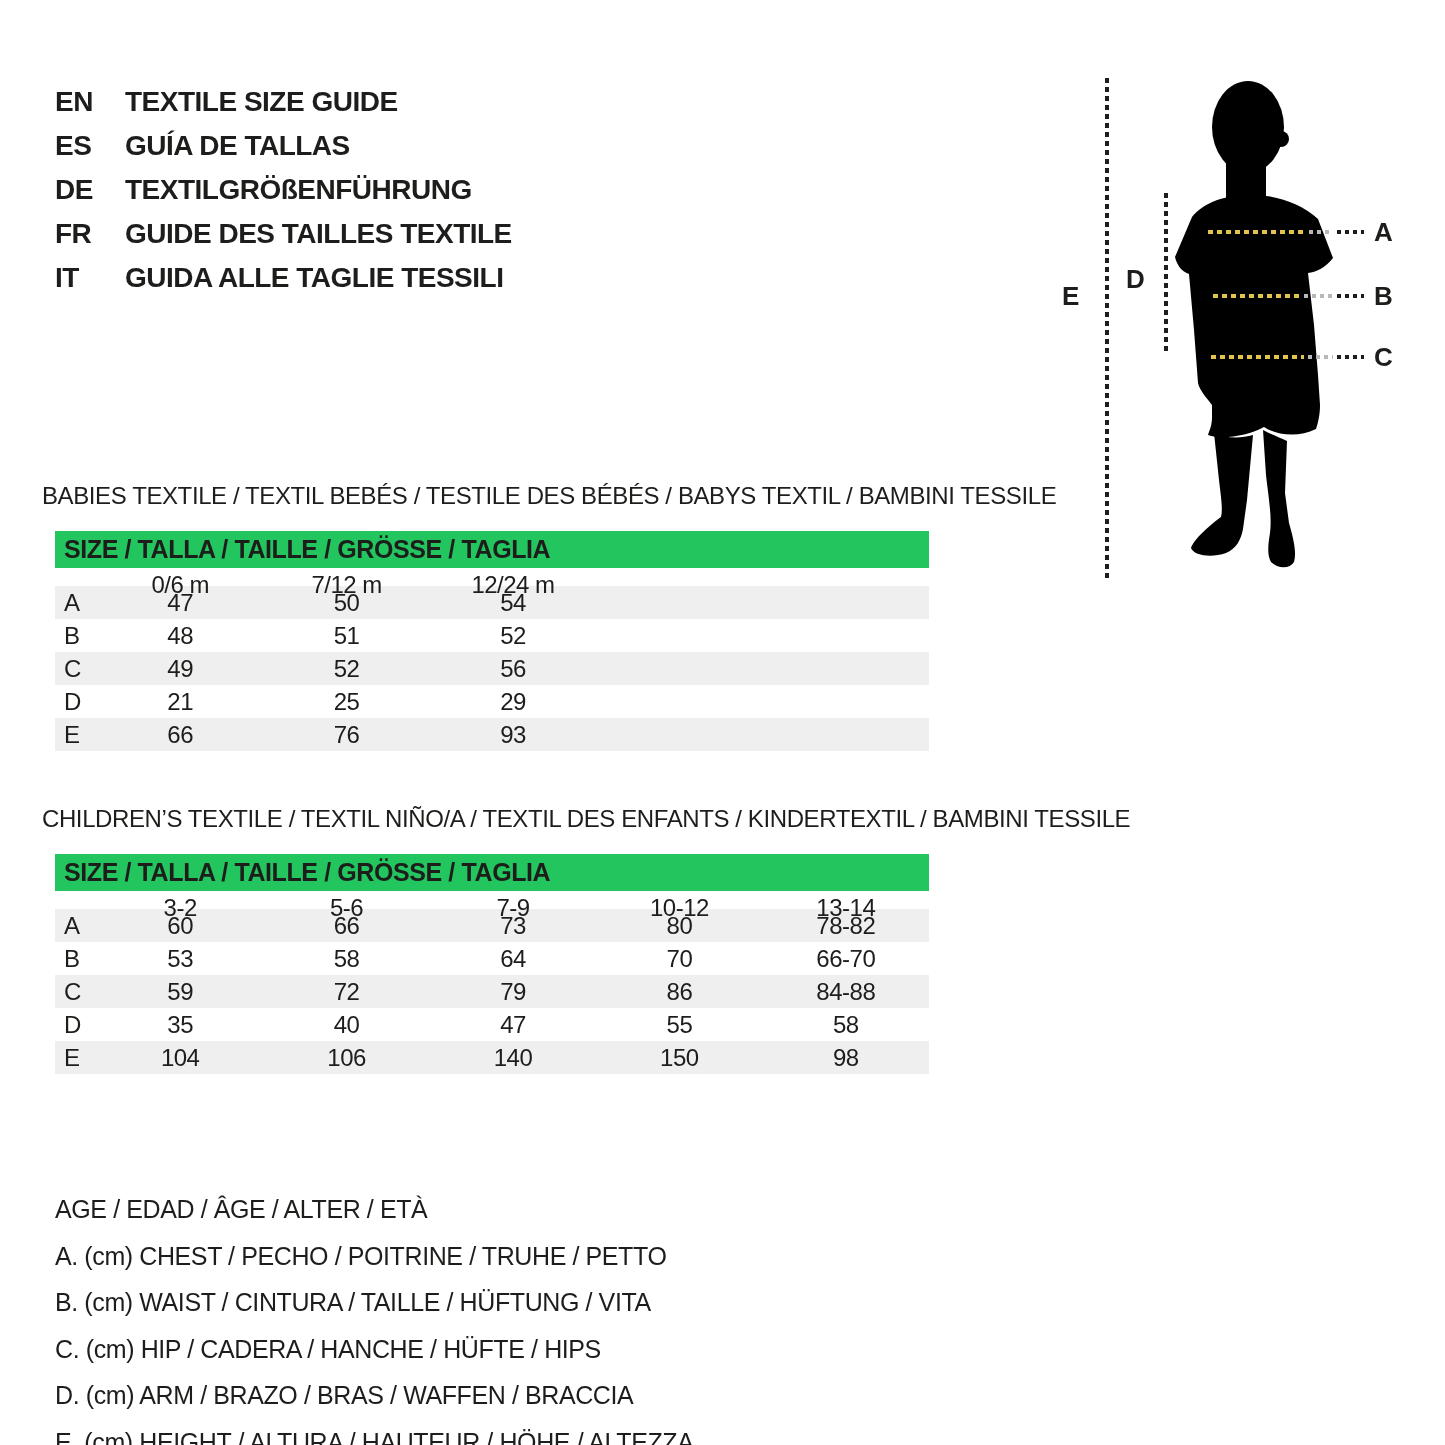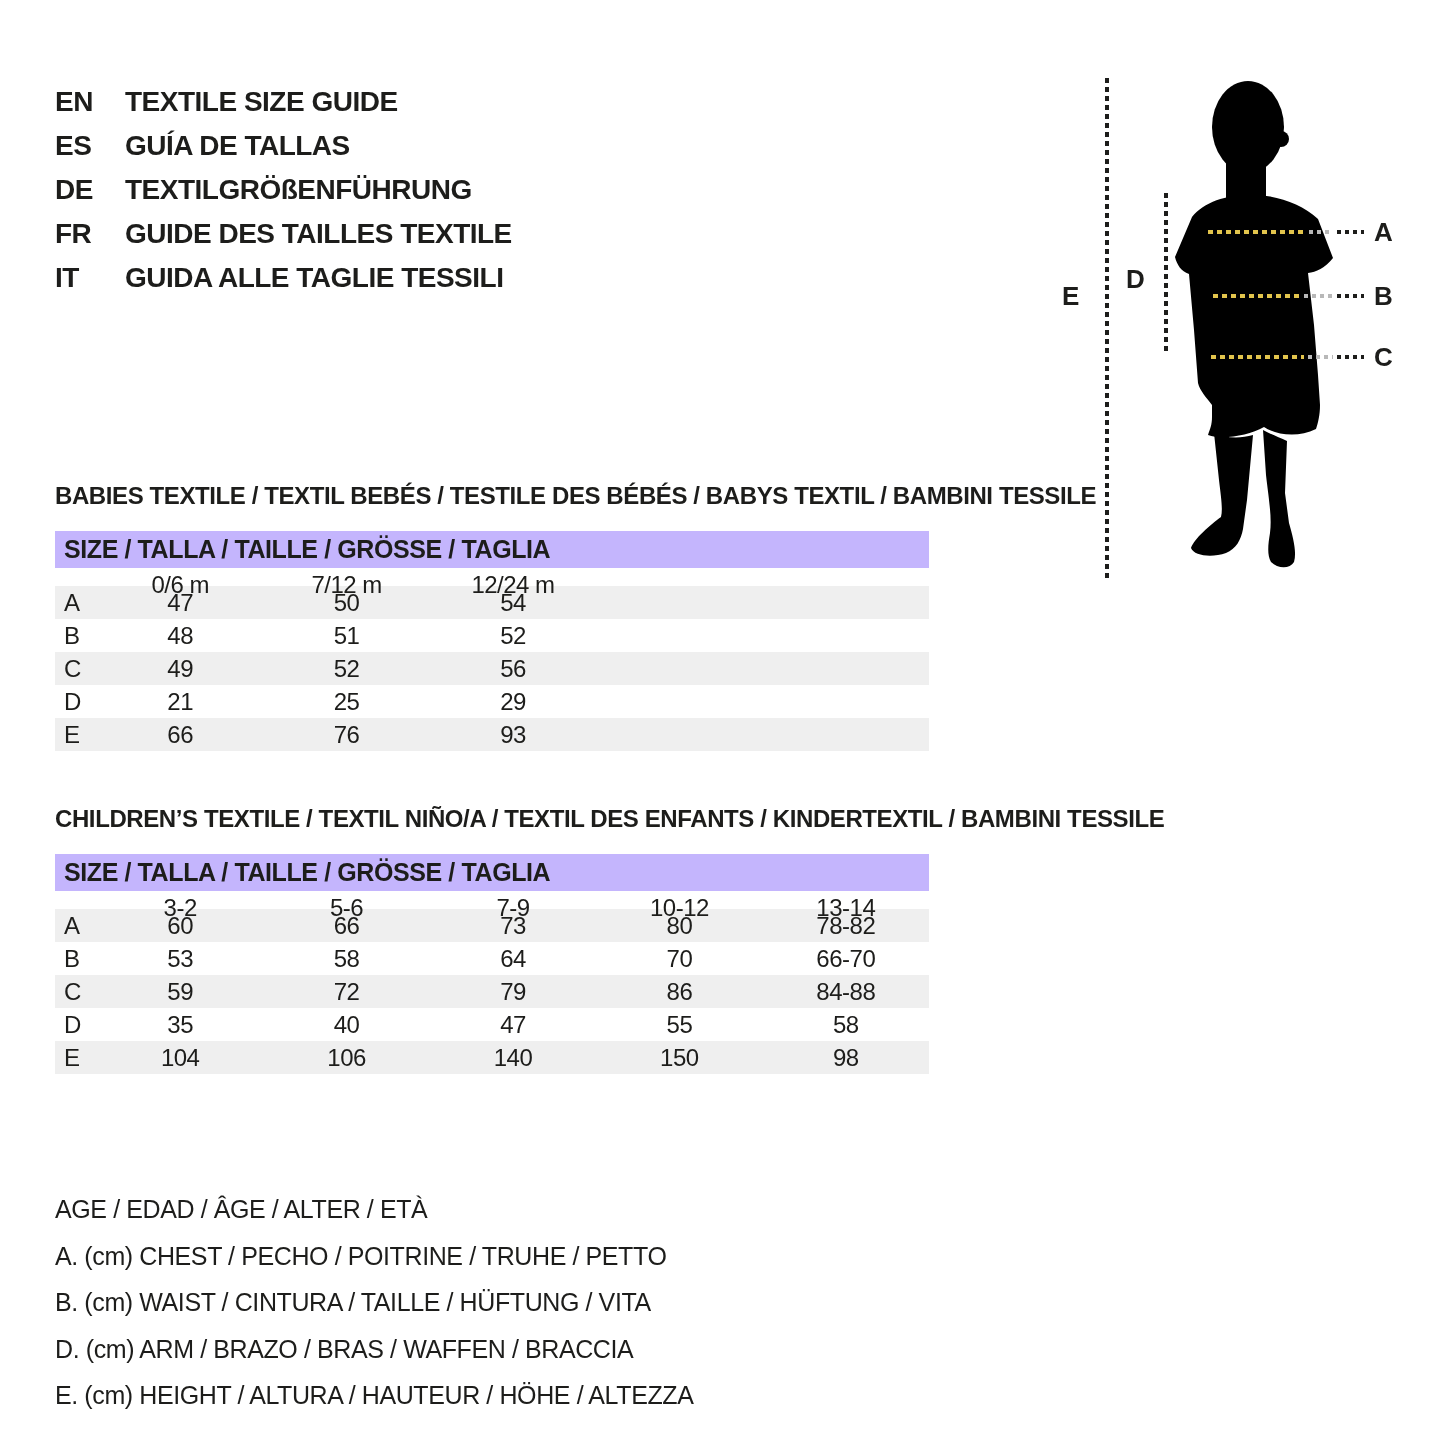--- a/index.html
+++ b/index.html
@@ -6,29 +6,29 @@
   body{
     width:1445px;height:1445px;background:#ffffff;position:relative;
     font-family:"Liberation Sans",sans-serif;color:#1d1d1b;overflow:hidden;
   }
   
   .lang-block{position:absolute;left:55px;top:74px}
   .lang-row{display:flex;height:44px;align-items:flex-end;
     font-weight:bold;font-size:28px;letter-spacing:-0.5px}
   .lang-code{width:70px;flex:0 0 70px}
   
-  .sec-title{position:absolute;left:55px;font-size:24px;font-weight:bold;
+  .sec-title{position:absolute;left:42px;font-size:24px;font-weight:normal;
     letter-spacing:-0.4px;line-height:28px;white-space:nowrap}
   #babies-title{top:482px}
   #children-title{top:805px}
   
   .tbl{position:absolute;left:55px;width:874px}
   #babies-table{top:531px}
   #children-table{top:854px}
-  .tbl-head{height:37px;line-height:37px;background:#c4b5fd;font-weight:bold;
+  .tbl-head{height:37px;line-height:37px;background:#22c55e;font-weight:bold;
     font-size:25px;padding-left:9px;letter-spacing:-0.4px}
   .trow{display:grid;grid-template-columns:42px 1fr 1fr 1fr 1fr 1fr;
     font-size:24px;letter-spacing:-0.5px}
   .trow.colhead{height:18px;line-height:34px}
   .trow.data{height:33px;line-height:33px}
   .trow .lbl{padding-left:9px;text-align:left}
   .trow .cell{text-align:center}
   .stripe{background:#efefef}
   
   .legend{position:absolute;left:55px;top:1186px;font-size:25px;
@@ -247,15 +247,16 @@
     <span class="cell">140</span>
     <span class="cell">150</span>
     <span class="cell">98</span>
   </div>
 </div>
 
 <section class="legend">
   <div>AGE / EDAD / ÂGE / ALTER / ETÀ</div>
   <div>A. (cm) CHEST / PECHO / POITRINE / TRUHE / PETTO</div>
   <div>B. (cm) WAIST / CINTURA / TAILLE / HÜFTUNG / VITA</div>
+  <div>C. (cm) HIP / CADERA / HANCHE / HÜFTE / HIPS</div>
   <div>D. (cm) ARM / BRAZO / BRAS / WAFFEN / BRACCIA</div>
   <div>E. (cm) HEIGHT / ALTURA / HAUTEUR / HÖHE / ALTEZZA</div>
 </section>
 
 </body></html>

